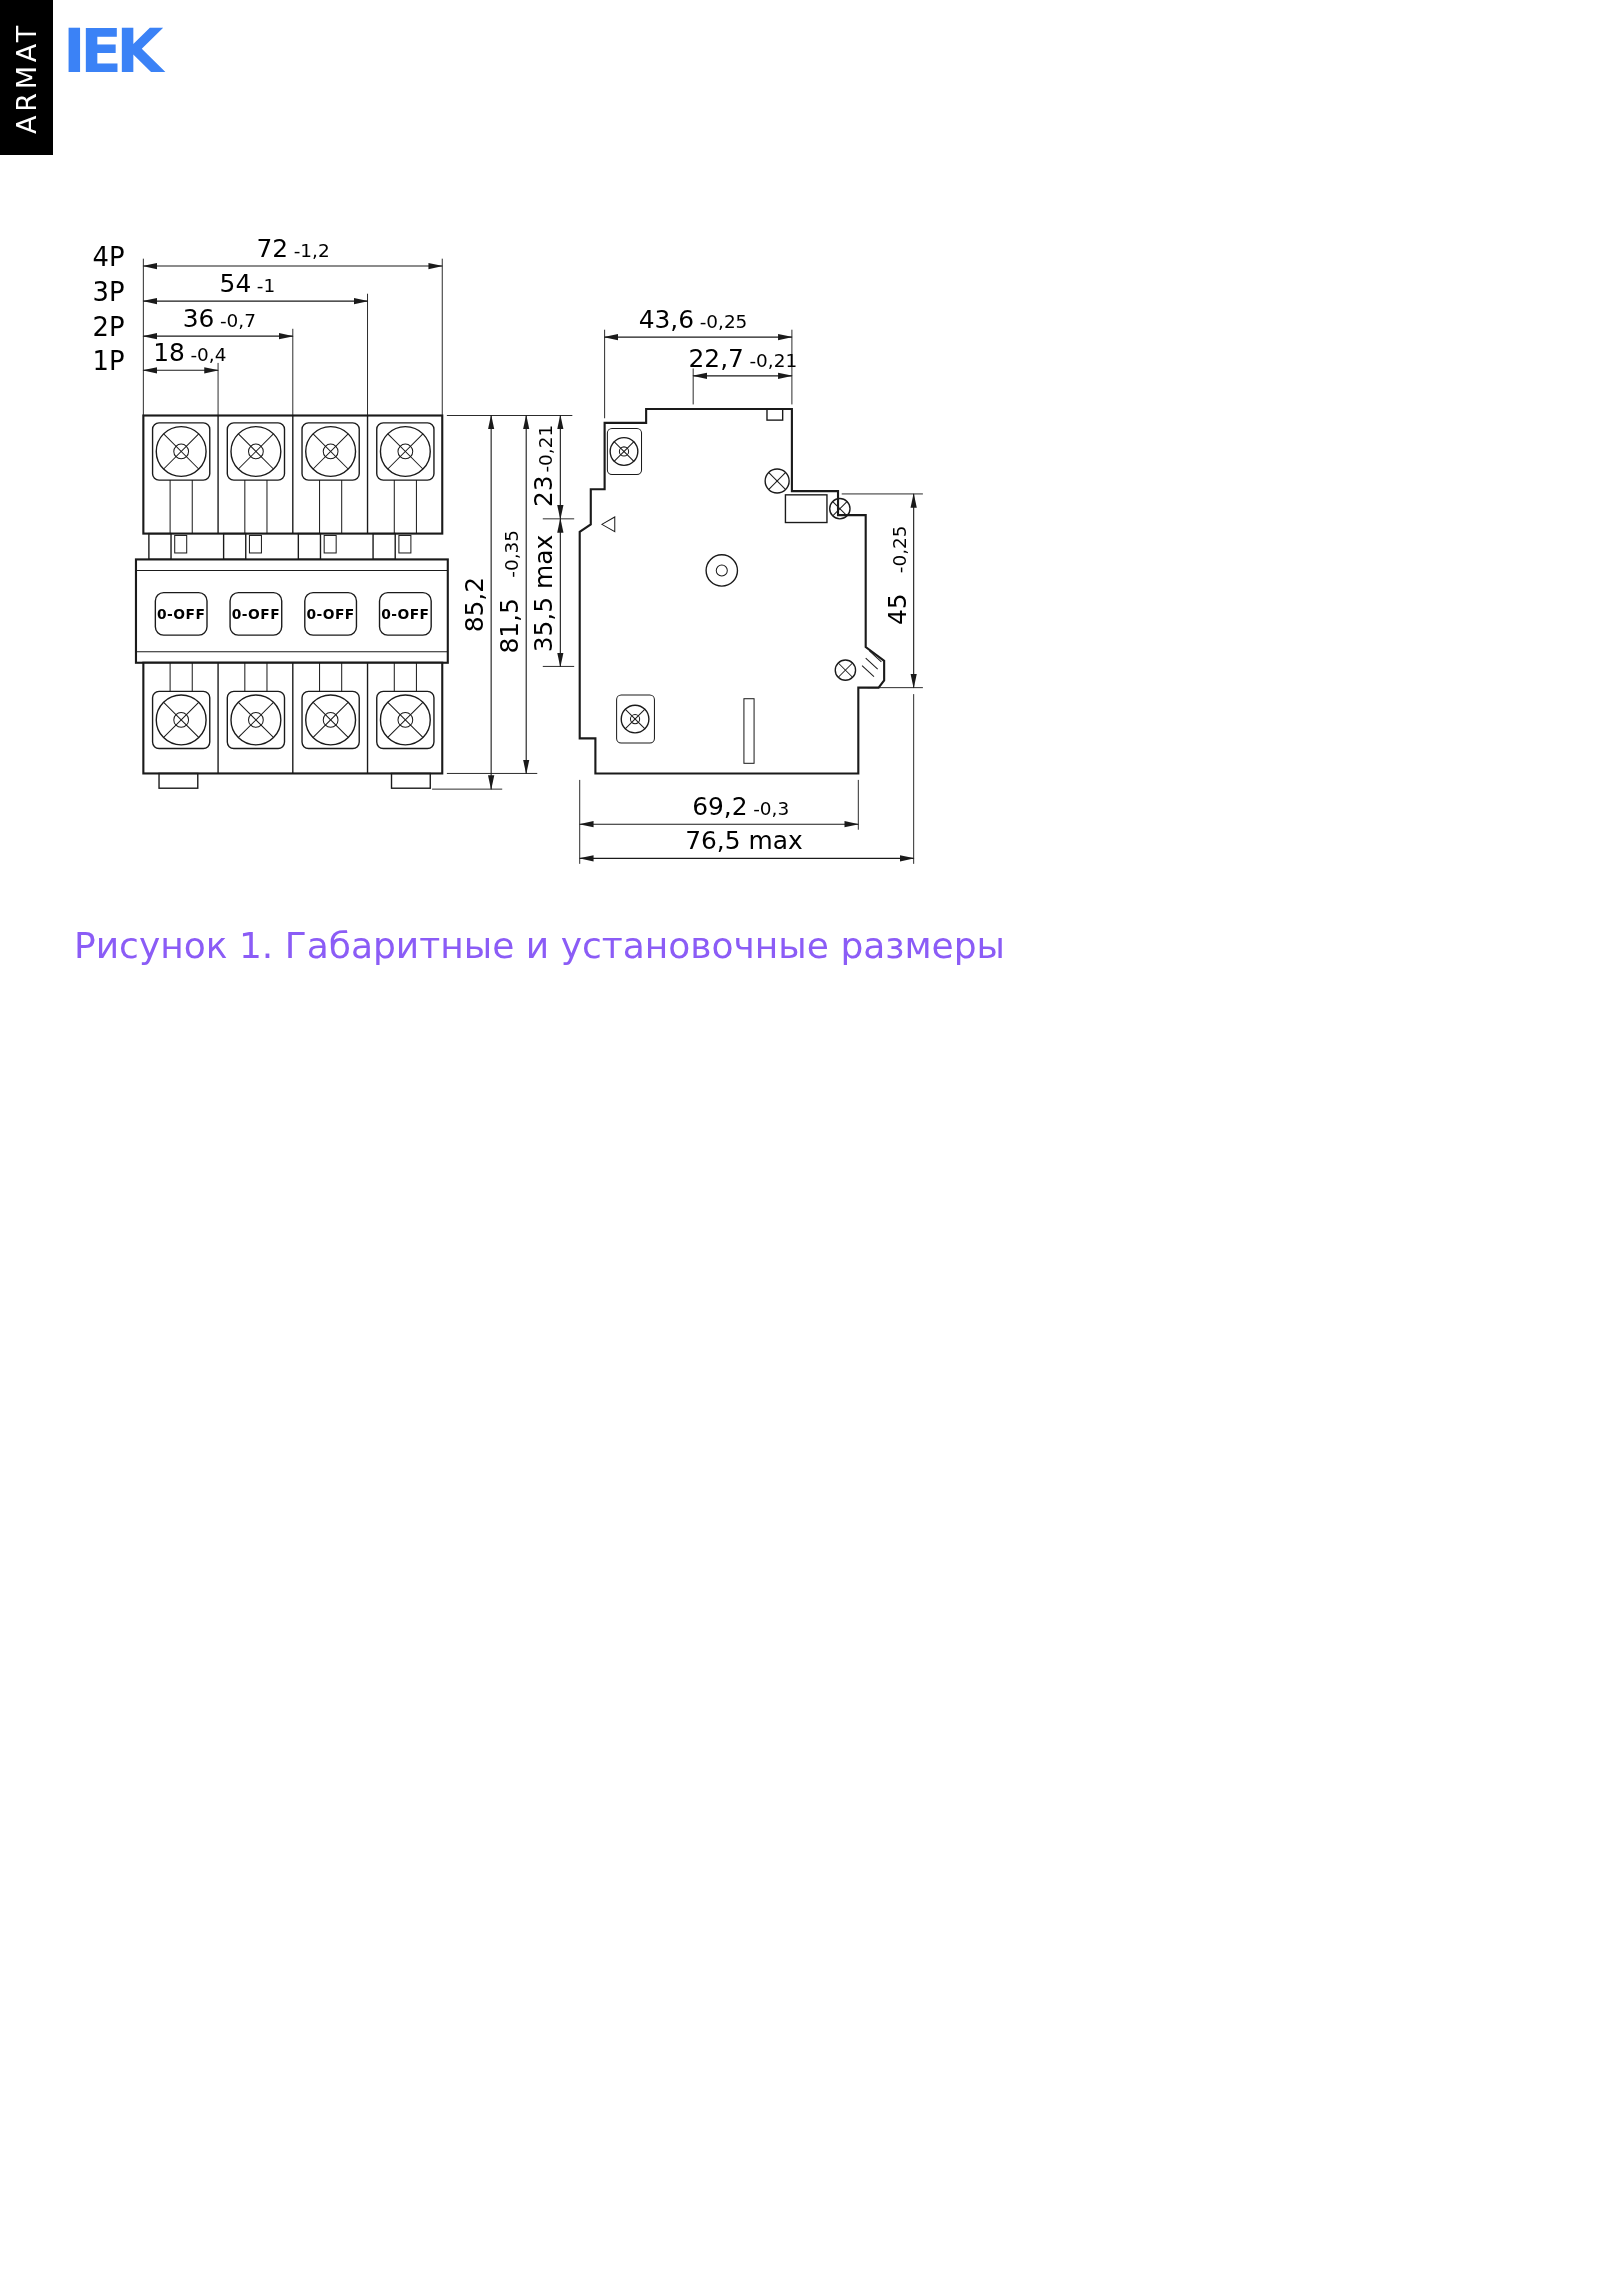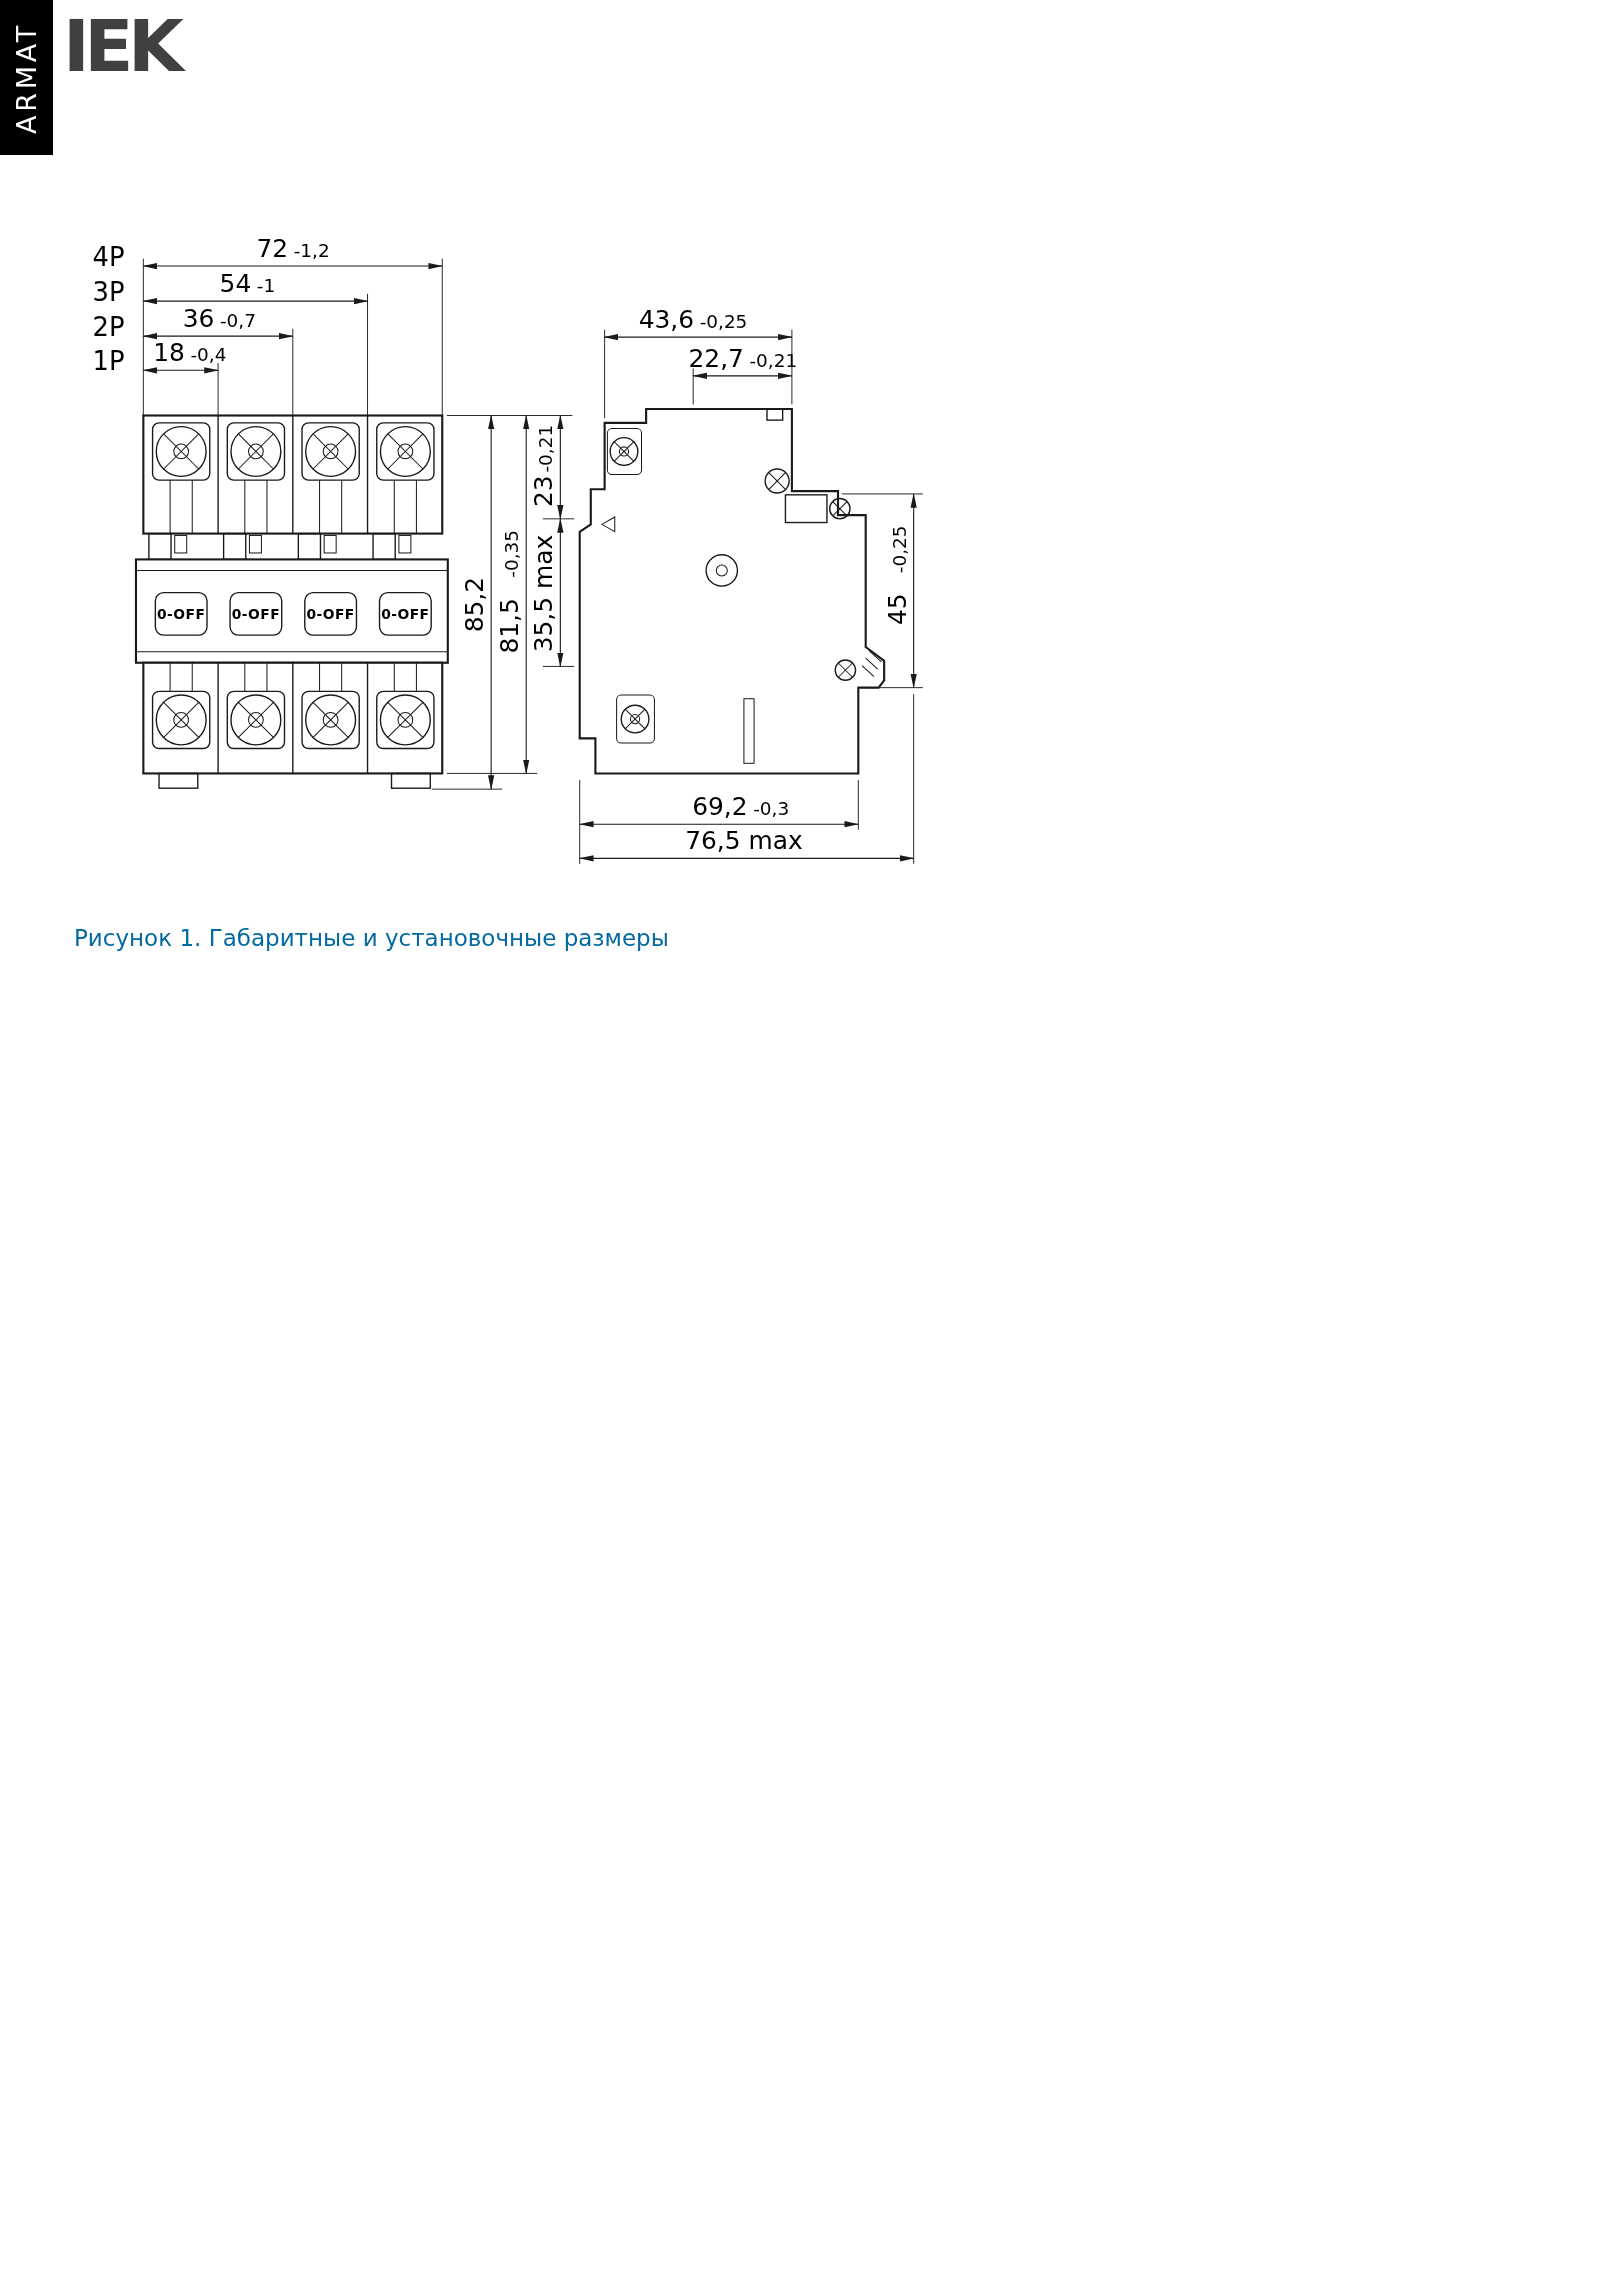--- a/index.html
+++ b/index.html
@@ -2,23 +2,23 @@
 <html style="font-size:14.8px"><head>
 <meta charset="utf-8">
 <style>
   html,body{margin:0;padding:0;background:#e8e8e8;}
   .page{position:relative;width:1617px;height:2293px;background:#ffffff;margin:0 auto;
         font-family:"DejaVu Sans",sans-serif;overflow:hidden;color:#000;}
   .brand-bar{position:absolute;left:0;top:0;width:53px;height:155px;background:#000;
              display:flex;align-items:center;justify-content:center;}
   .brand-bar .vtext{writing-mode:vertical-rl;transform:rotate(180deg);color:#fff;
              font-size:27px;font-weight:400;letter-spacing:3.7px;}
-  .logo{position:absolute;left:63px;top:10px;font-size:72px;font-weight:900;
-        letter-spacing:-5.5px;line-height:1;color:#404040;}
-  .caption{position:absolute;left:74px;top:925px;font-size:23px;color:#0369a1;}
+  .logo{position:absolute;left:63px;top:20px;font-size:61px;font-weight:900;
+        letter-spacing:-5.5px;line-height:1;color:#3b82f6;}
+  .caption{position:absolute;left:74px;top:925px;font-size:36px;color:#8b5cf6;}
   svg.drawing{position:absolute;left:0;top:231px;}
 
   .body{stroke:#1a1a1a;stroke-width:2.3;fill:#fff;}
   .det{stroke:#1a1a1a;stroke-width:1.5;fill:none;}
   .thin{stroke:#1a1a1a;stroke-width:1.1;fill:none;}
   .dimln{stroke:#1a1a1a;stroke-width:1.2;fill:none;}
   .wit{stroke:#1a1a1a;stroke-width:1;fill:none;}
   text{fill:#000;}
   .dim{font-size:27px;}
   .dimtol{font-size:20px;}

